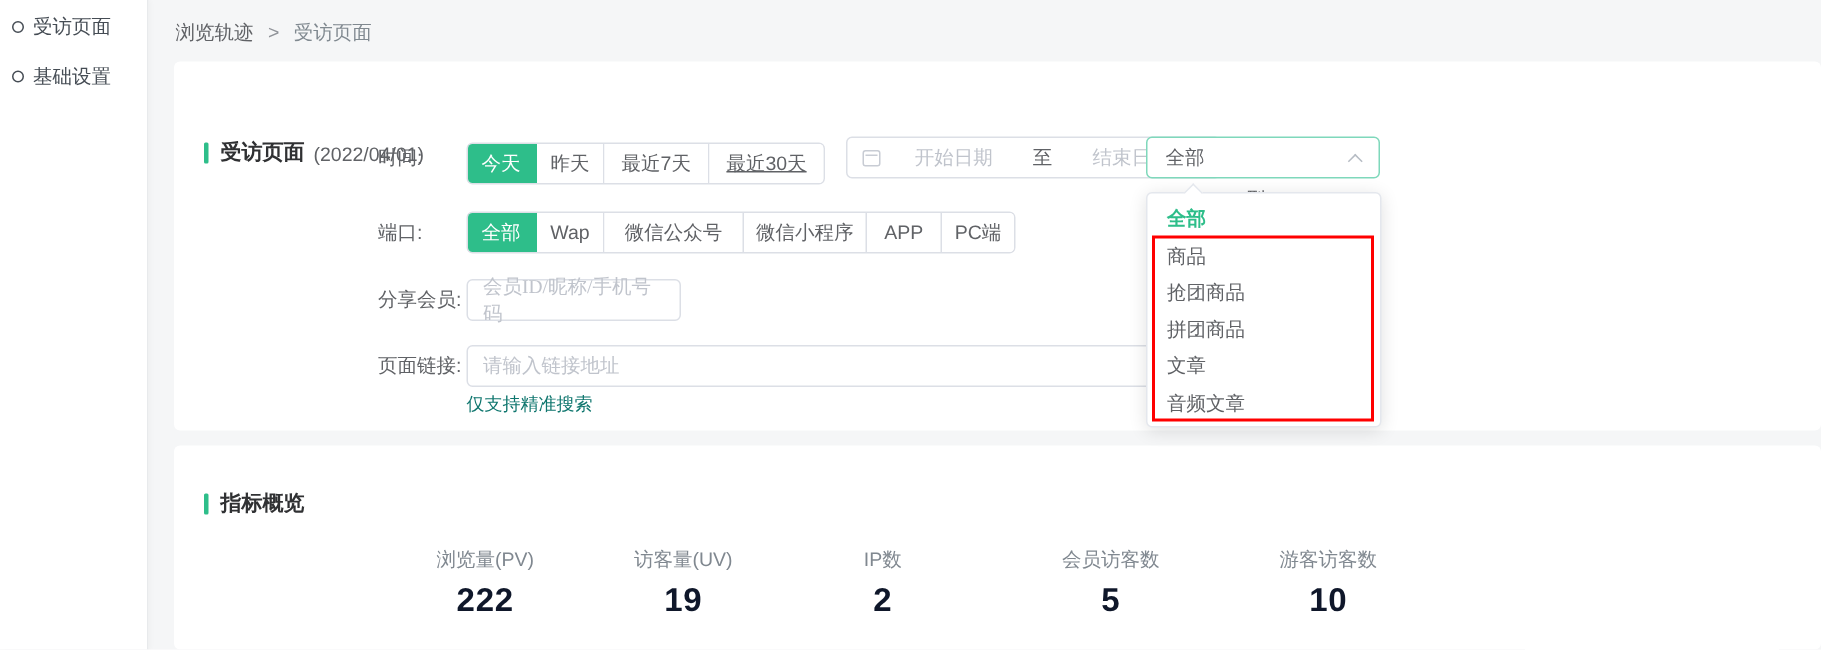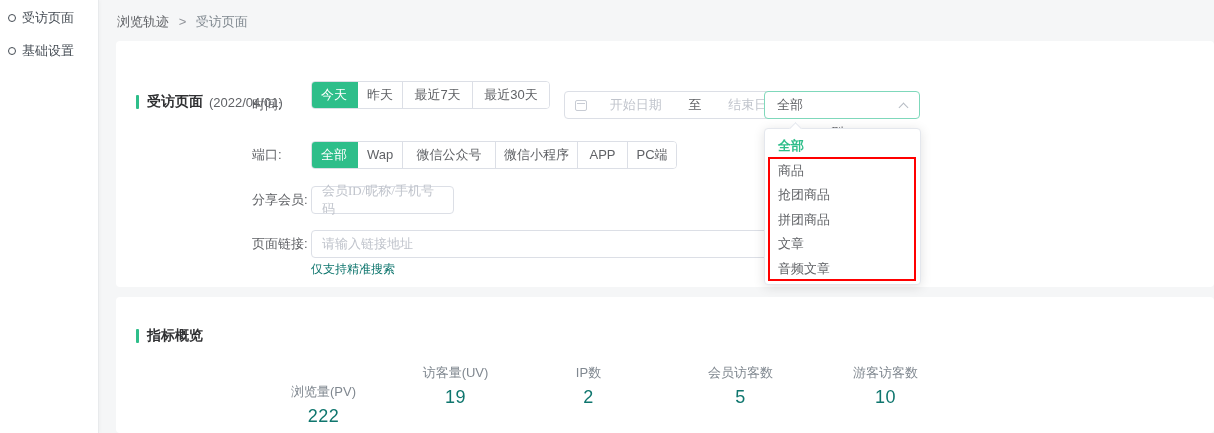--- a/index.html
+++ b/index.html
@@ -80,22 +80,22 @@
   .dropdown .opt { height:24.5px; line-height:24.5px; padding-left:13px; color:#606266; cursor:pointer;
                    white-space:nowrap; }
   .dropdown .opt.selected { color:#2ebe8a; font-weight:bold; }
 
   .red-box { position:absolute; left:768px; top:157px; width:148px; height:124px;
              border:2px solid #ff0000; z-index:20; pointer-events:none; }
 
   
   .stat { position:absolute; width:135px; text-align:center; }
   .stat .lb { font-size:13px; color:#808890; }
-  .stat .vl { font-size:18px; color:#0f766e; font-weight:400; margin-top:5px; letter-spacing:0.5px; }
-  .stat-c0 { left:140px;margin-top:19px; } .stat-c1 { left:272px; } .stat-c2 { left:405px; }
+  .stat .vl { font-size:22px; color:#0f172a; font-weight:700; margin-top:5px; letter-spacing:0.5px; }
+  .stat-c0 { left:140px; } .stat-c1 { left:272px; } .stat-c2 { left:405px; }
   .stat-c3 { left:557px; } .stat-c4 { left:702px; }
 </style>
 </head>
 <body>
 
 <div class="page">
 
   <div class="sidebar">
     <div class="side-item side-item-1">
       <span class="dot"></span>
@@ -115,25 +115,25 @@
 
   <div class="panel panel-filter">
 
     <div class="sec-title" style="left:20px; top:52px;">
       <span class="bar"></span>
       <span class="txt">受访页面</span>
       <span class="date">(2022/04/01)</span>
     </div>
 
     <div class="row-label" style="top:50px;">时间:</div>
-    <div class="btn-group" style="top:40px;">
+    <div class="btn-group" style="top:54px;">
       <div class="gbtn active" style="width:47px;">今天</div>
       <div class="gbtn" style="width:45px;">昨天</div>
       <div class="gbtn" style="width:70px;">最近7天</div>
-      <div class="gbtn" style="width:76px;">最近30天</div>
+      <div class="gbtn" style="width:76px;text-decoration:underline;">最近30天</div>
     </div>
 
     <div class="tinput date-range" style="top:50px;">
       <span class="cal-icon"></span>
       <span class="zone placeholder">开始日期</span>
       <span class="to">至</span>
       <span class="zone placeholder">结束日期</span>
     </div>
 
     <div class="row-label page-type-label" style="top:50px;">页面类型:</div>

